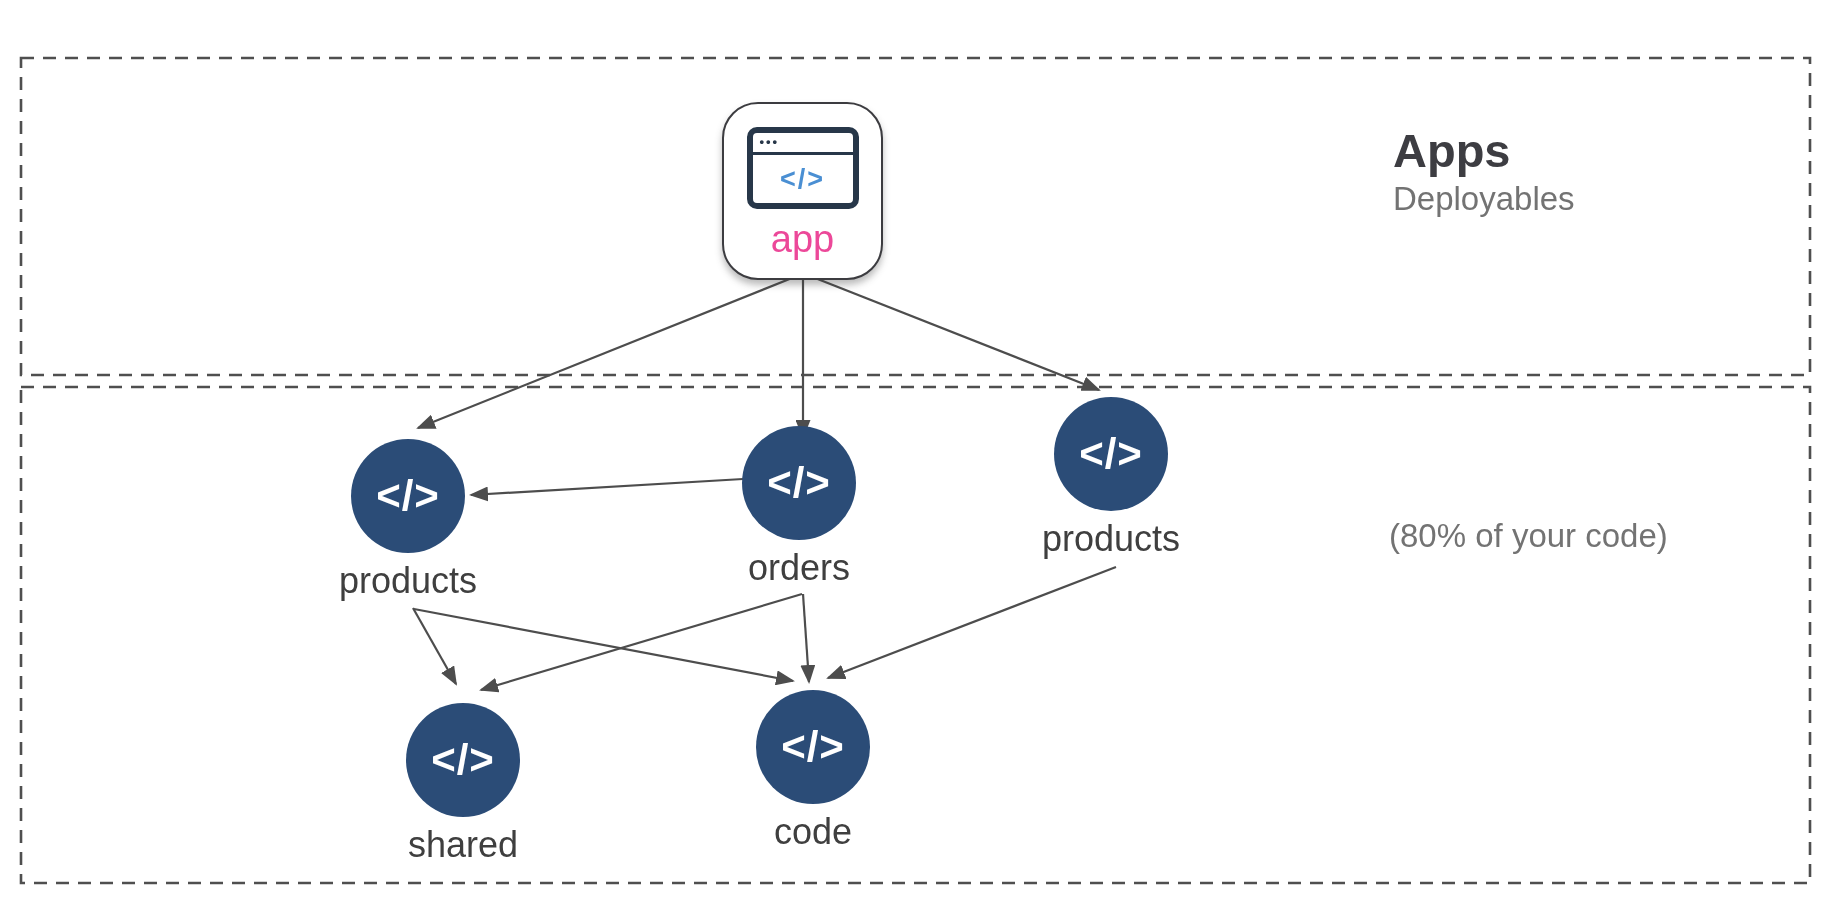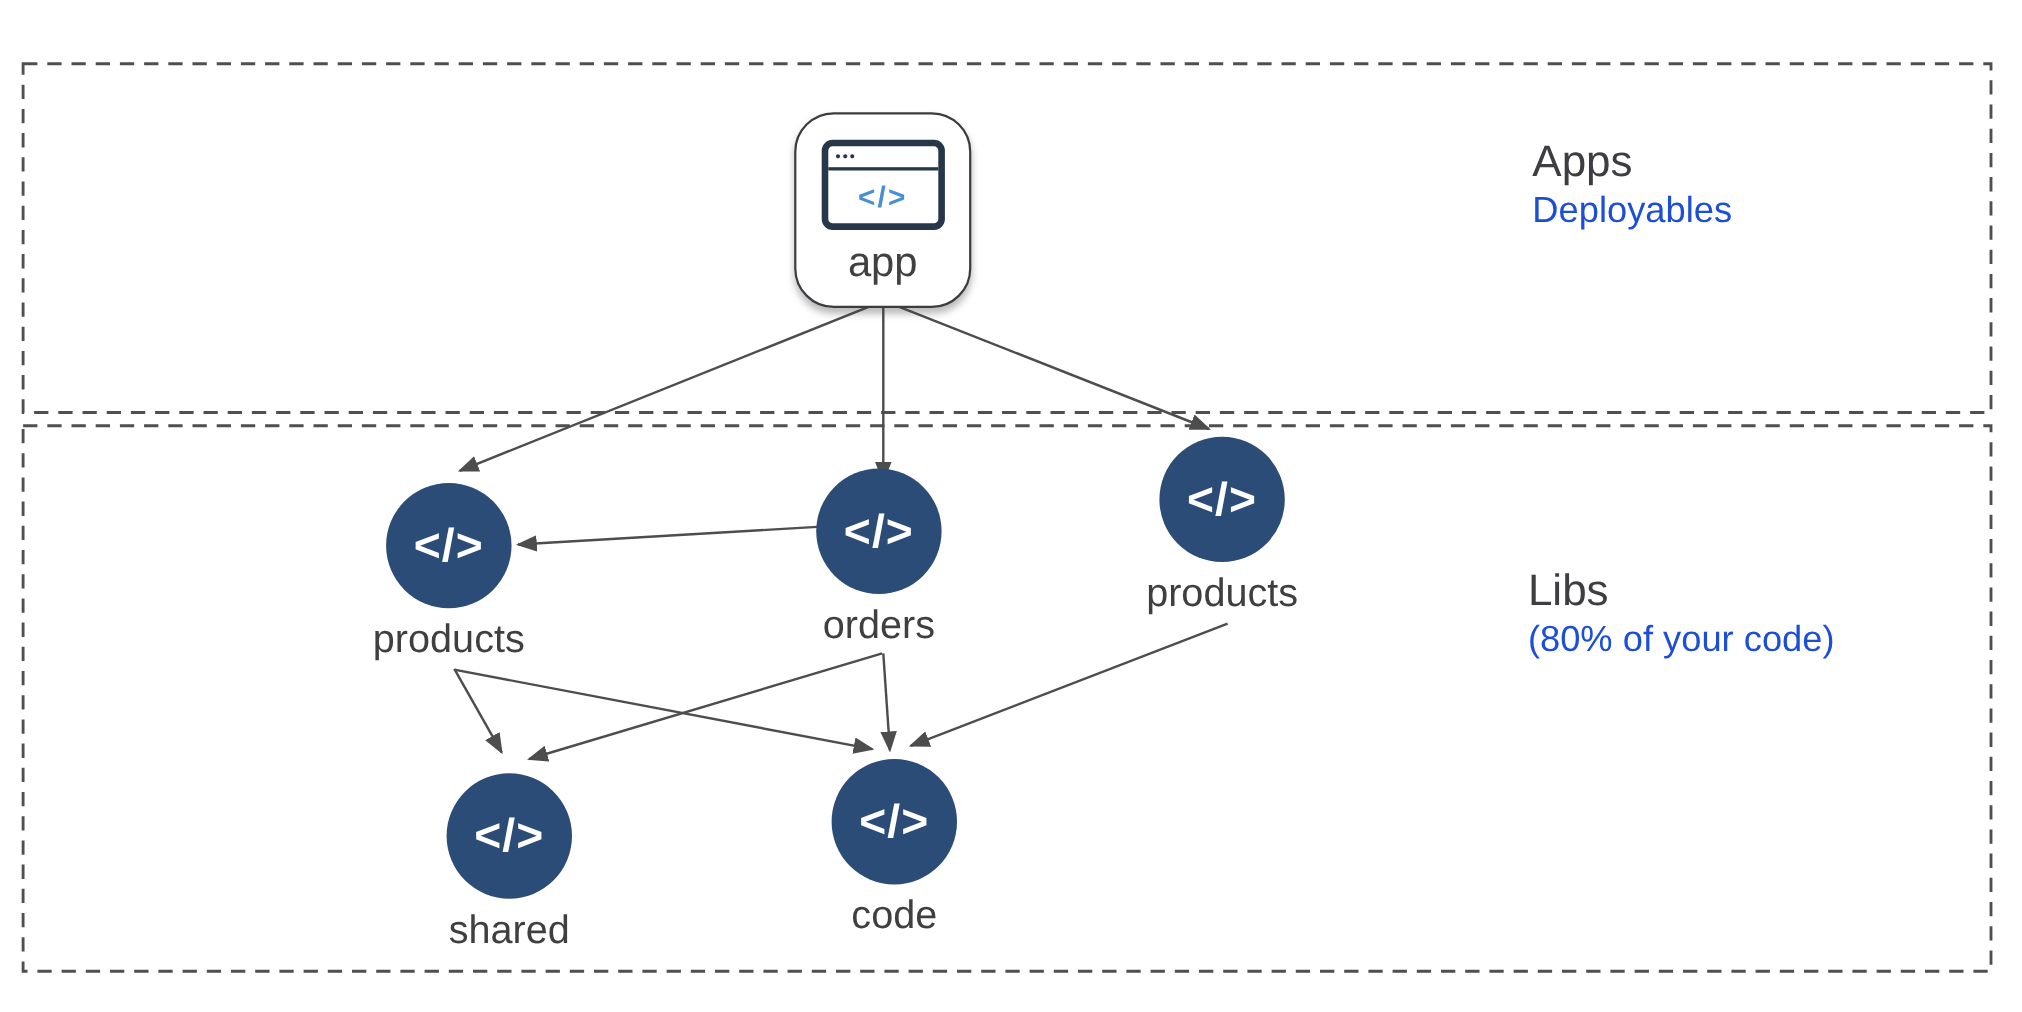--- a/index.html
+++ b/index.html
@@ -10,22 +10,22 @@
     overflow:hidden;
     background:#ffffff;
   }
   svg.layer{position:absolute;left:0;top:0;}
   .section-box{fill:none;stroke:#4f4f4f;stroke-width:2.6;stroke-dasharray:13 9;}
   .edge{stroke:#4d4d4d;stroke-width:2.2;}
   #arrowhead path{fill:#4d4d4d;}
 
   
   .section-heading{position:absolute;color:#3d3d42;}
-  .section-heading .title{font-size:40px;font-weight:normal;line-height:1.12;}
-  .section-heading .subtitle{font-size:33px;font-weight:400;line-height:1.3;color:#1d4ed8;}
+  .section-heading .title{font-size:47px;font-weight:bold;line-height:1.12;}
+  .section-heading .subtitle{font-size:33px;font-weight:400;line-height:1.3;color:#737373;}
   #heading-apps{left:1393px;top:125px;}
   #heading-libs{left:1389px;top:515px;}
 
   
   .app-node{
     position:absolute;left:722px;top:102px;width:161px;height:178px;
     background:#ffffff;border:2.5px solid #3c3c40;border-radius:36px;
     box-shadow:0 5px 7px rgba(60,60,60,0.35);
     display:flex;flex-direction:column;align-items:center;
     box-sizing:border-box;
@@ -40,21 +40,21 @@
     display:flex;align-items:center;padding-left:7px;box-sizing:border-box;
   }
   .browser-dots{
     color:#273749;font-size:13px;letter-spacing:2px;line-height:1;
     font-weight:bold;margin-top:-3px;
   }
   .browser-code{
     flex:1;display:flex;align-items:center;justify-content:center;
     color:#4a8fd3;font-weight:bold;font-size:27px;letter-spacing:2px;
   }
-  .app-label{margin-top:9px;font-size:38px;color:#404040;}
+  .app-label{margin-top:9px;font-size:38px;color:#ec4899;}
 
   
   .lib-node{
     position:absolute;width:200px;
     display:flex;flex-direction:column;align-items:center;
   }
   .lib-circle{
     width:114px;height:114px;border-radius:50%;
     background:#2b4c77;
     display:flex;align-items:center;justify-content:center;
@@ -130,17 +130,16 @@
     <div class="lib-circle">&lt;/&gt;</div>
     <div class="lib-label">code</div>
   </div>
 
   <div class="section-heading" id="heading-apps">
     <div class="title">Apps</div>
     <div class="subtitle">Deployables</div>
   </div>
 
   <div class="section-heading" id="heading-libs">
-    <div class="title">Libs</div>
     <div class="subtitle">(80% of your code)</div>
   </div>
 
 </div>
 
 </body></html>

